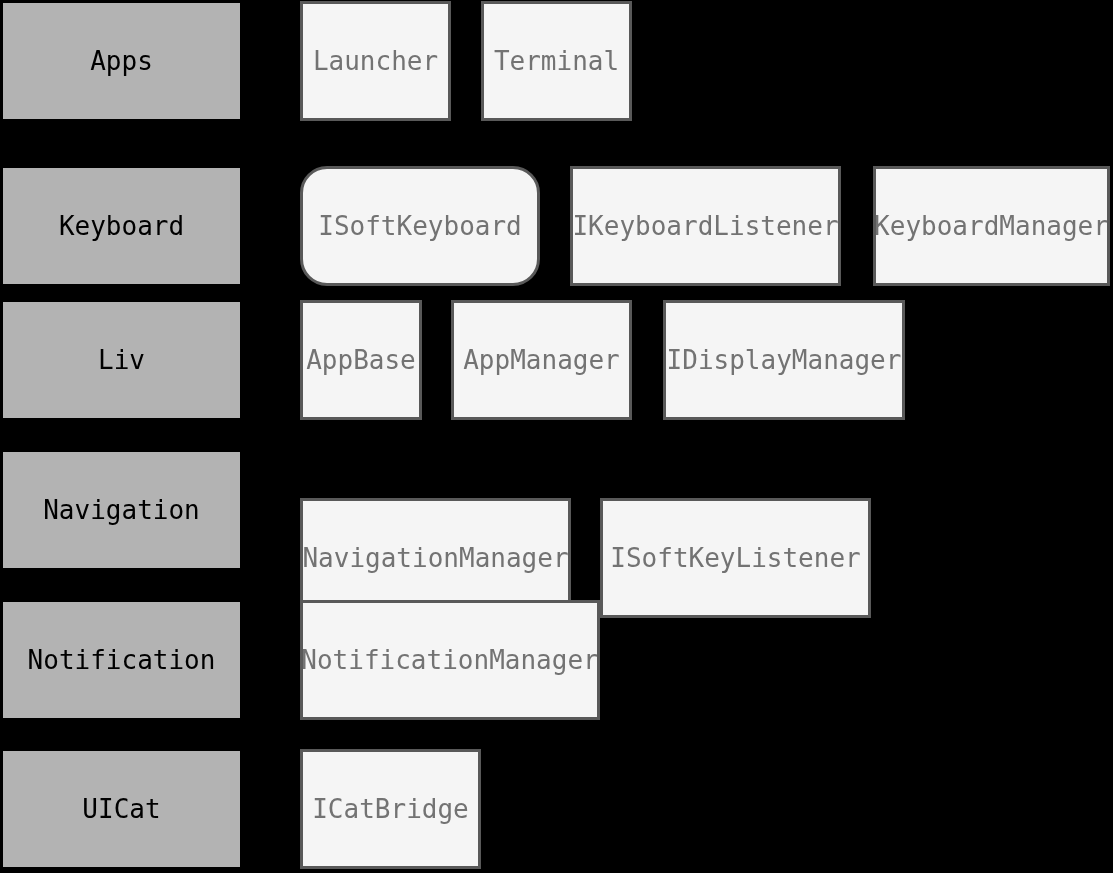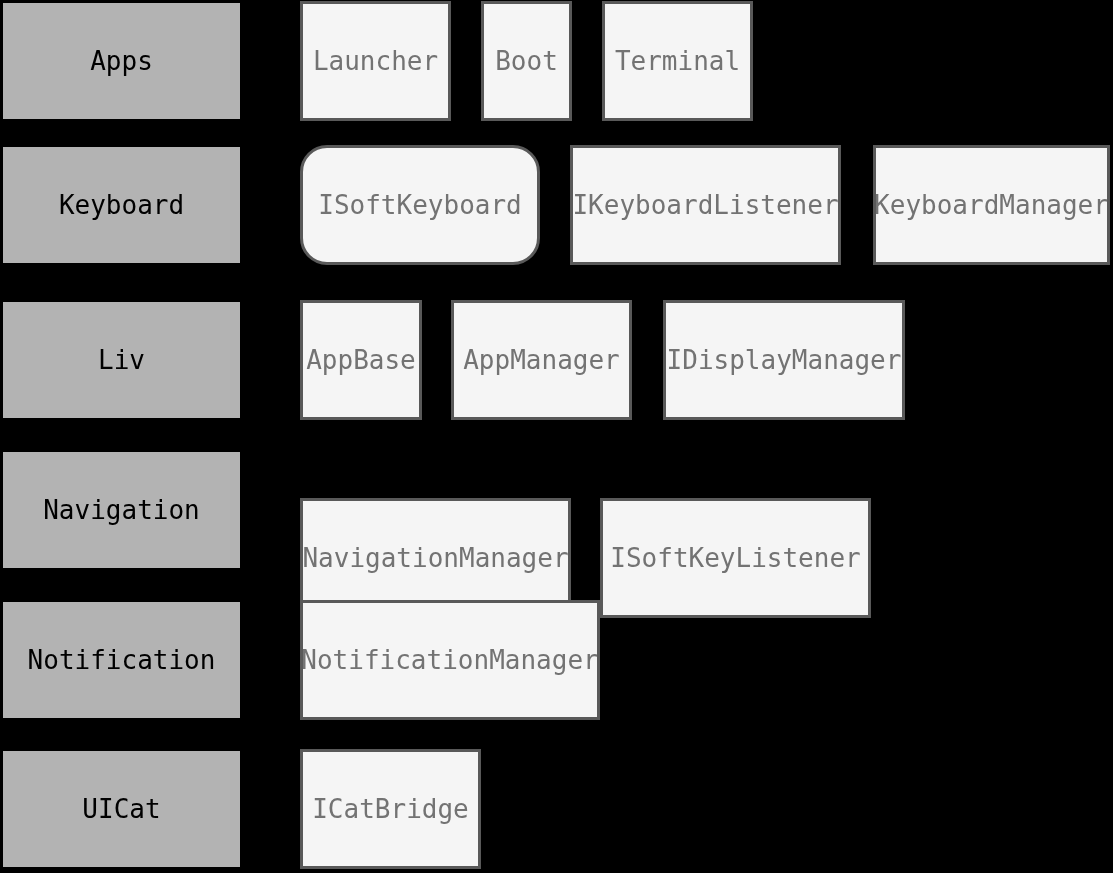--- a/index.html
+++ b/index.html
@@ -16,21 +16,21 @@
     font-family: "DejaVu Sans Mono", monospace;
     font-size: 26px;
   }
   .row {
     position: absolute;
     left: 0;
     width: 1113px;
     height: 122px;
   }
   .row-1 { top: 1px; }
-  .row-2 { top: 145px; }
+  .row-2 { top: 166px; }
   .row-3 { top: 300px; }
   .row-4 { top: 450px; text-align: center; }
   .row-5 { top: 600px; }
   .row-6 { top: 749px; }
   .group {
     position: absolute;
     left: 3px;
     top: 2px;
     width: 237px;
     height: 116px;
@@ -77,21 +77,20 @@
 </style>
 </head>
 <body>
 
 <div class="canvas">
 
   <div class="row row-1">
     <div class="group">Apps</div>
     <div class="modules">
       <div class="module w151">Launcher</div>
-      <div class="module w91">Boot</div>
       <div class="module w151">Terminal</div>
     </div>
   </div>
 
   <div class="row row-2">
     <div class="group">Keyboard</div>
     <div class="modules">
       <div class="module w240">ISoftKeyboard</div>
       <div class="module w271">IKeyboardListener</div>
       <div class="module w237">KeyboardManager</div>

